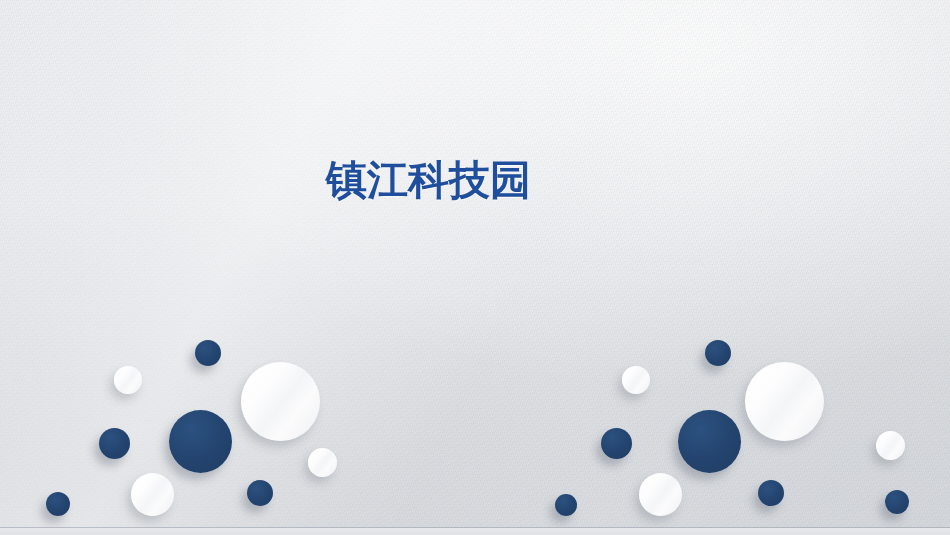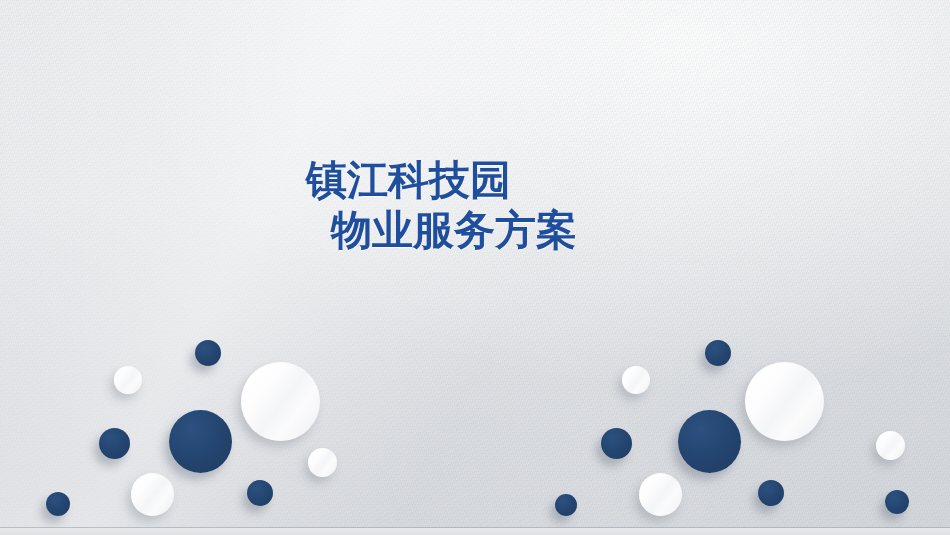--- a/index.html
+++ b/index.html
@@ -55,21 +55,21 @@
   }
   .title-line {
     font-size: 41px;
     line-height: 50px;
     font-weight: bold;
     letter-spacing: 0px;
     color: #1f4e9c;
     white-space: nowrap;
     text-shadow: 0 1px 1px rgba(255,255,255,0.75);
   }
-  #title-line-1 { padding-left: 306px; }
+  #title-line-1 { padding-left: 306px; margin-left: 20px; }
   #title-line-2 { padding-left: 331px; }
 
   
   .dot {
     position: absolute;
     border-radius: 50%;
     z-index: 4;
   }
   .dot.navy {
     background: radial-gradient(circle at 36% 30%, #2c5180 0%, #244570 48%, #1e3c64 100%);
@@ -125,19 +125,18 @@
       <div class="dot navy" style="width: 31px; height: 31px; left: 600.5px; top: 427.5px;"></div>
       <div class="dot white" style="width: 43px; height: 43px; left: 638.5px; top: 472.5px;"></div>
       <div class="dot navy" style="width: 26px; height: 26px; left: 758px; top: 480px;"></div>
       <div class="dot white" style="width: 29px; height: 29px; left: 875.5px; top: 430.5px;"></div>
       <div class="dot navy" style="width: 24px; height: 24px; left: 885px; top: 490px;"></div>
       <div class="dot navy" style="width: 22px; height: 22px; left: 555px; top: 494px;"></div>
     </div>
 
   <div id="title-block">
     <div class="title-line" id="title-line-1">镇江科技园</div>
-    <div class="title-line" id="title-line-2">物业服务方案</div>
   </div>
 
   <div id="bottom-rule"></div>
   <div id="bottom-band"></div>
 
 </div>
 
 </body></html>

